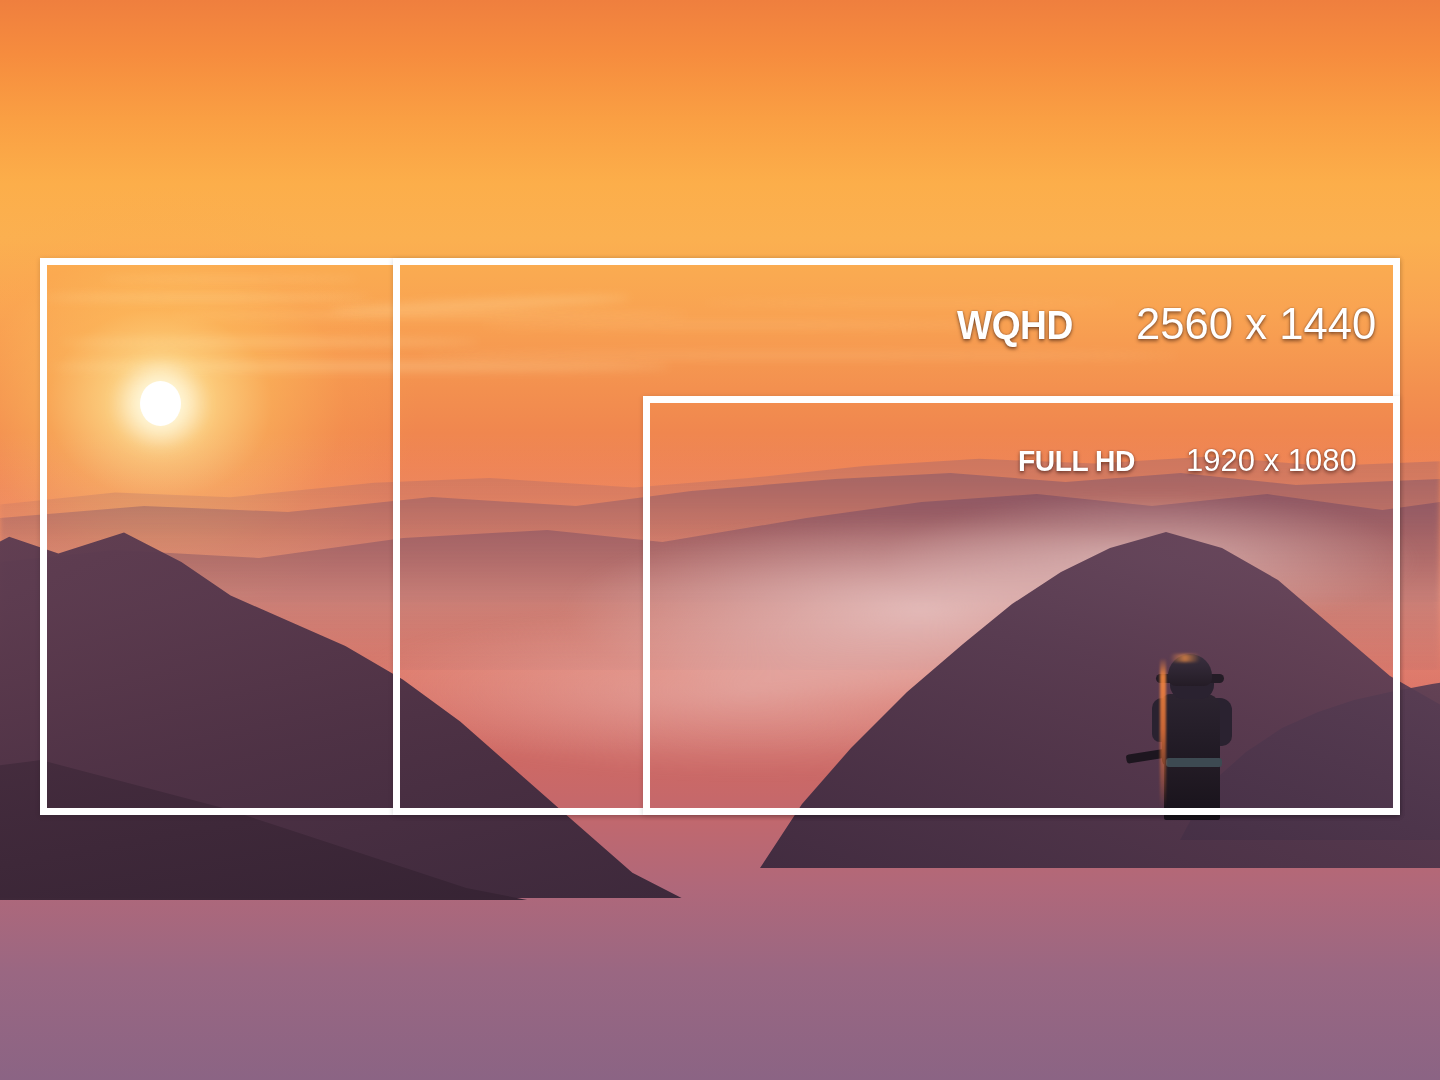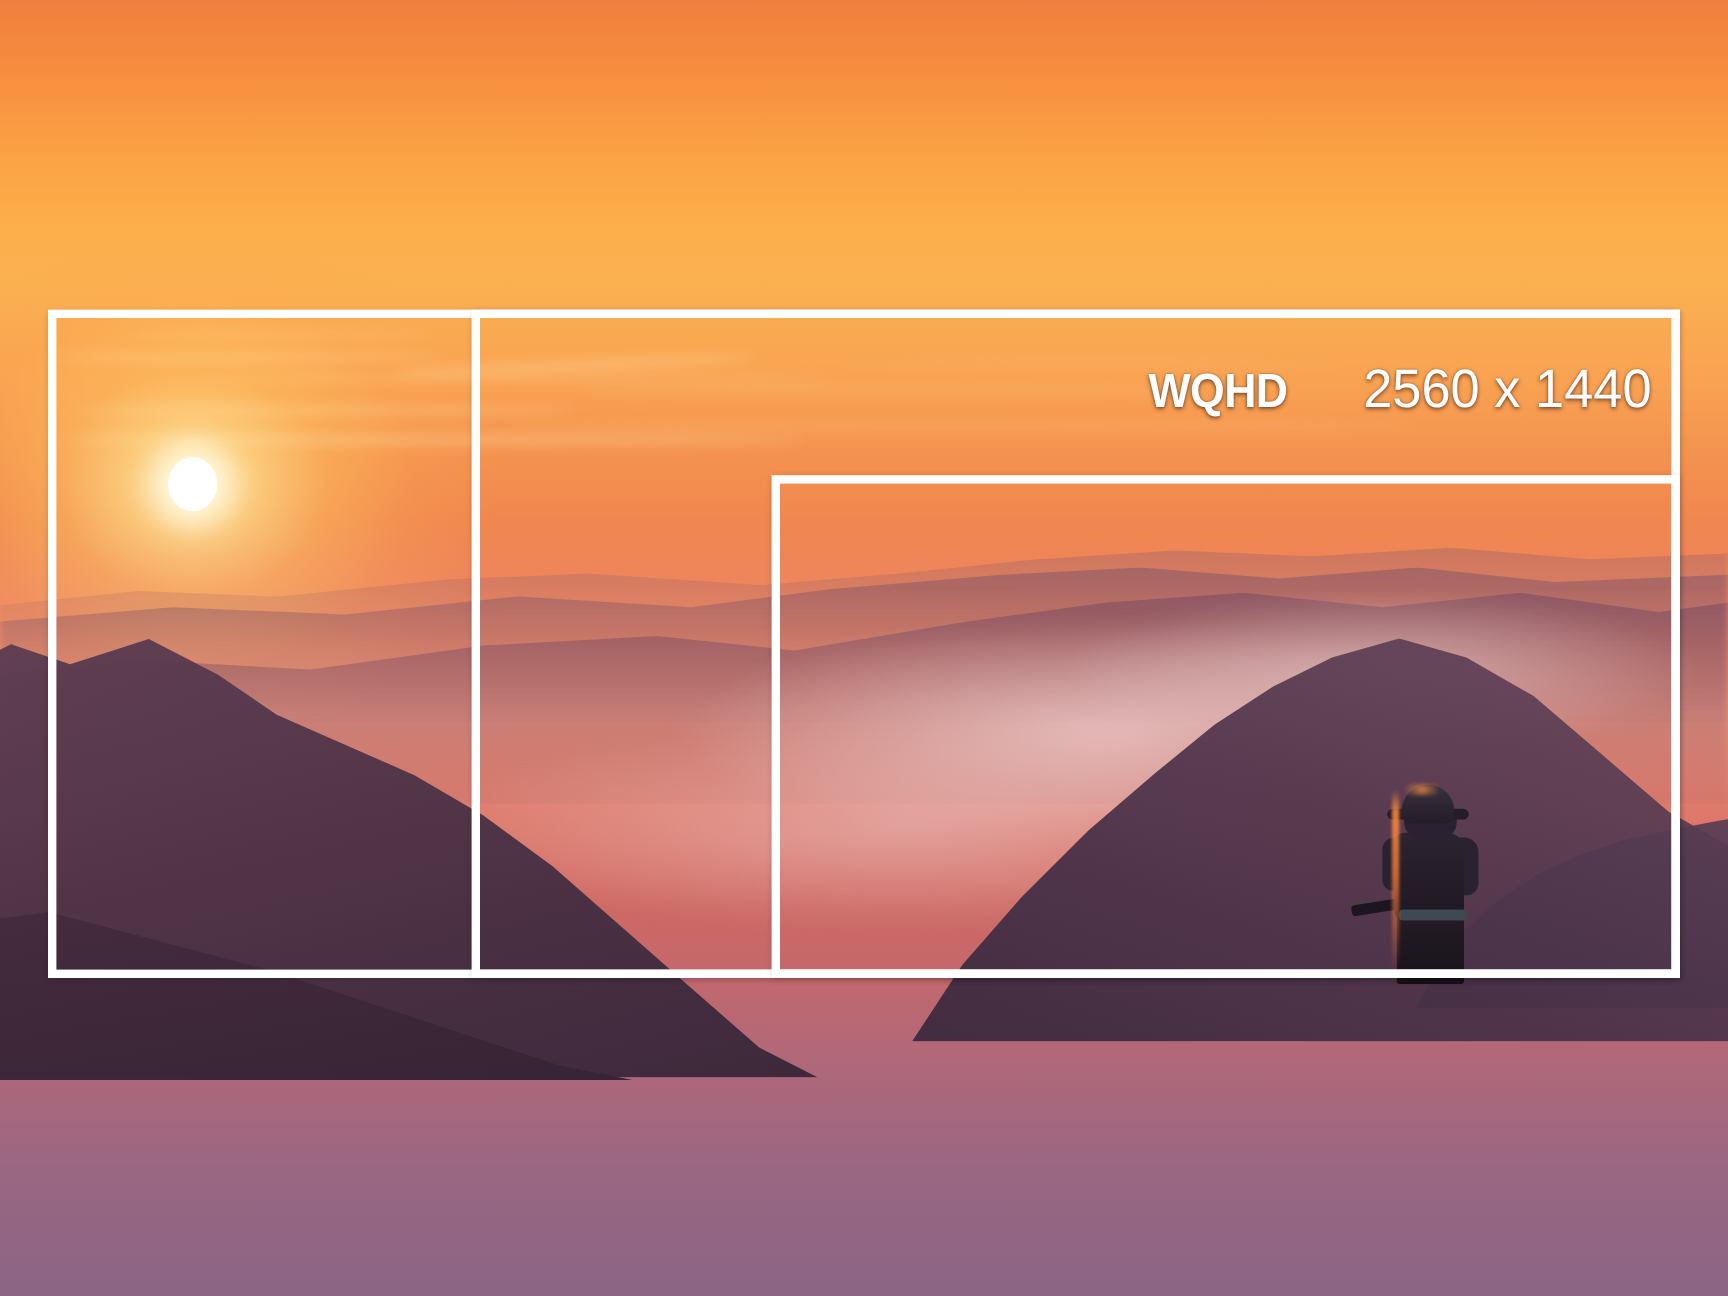--- a/index.html
+++ b/index.html
@@ -364,15 +364,19 @@
 
   <div class="frame" id="frame-uwqhd" style="left: 40px; top: 258px; width: 1360px; height: 557px; border-color: rgb(255, 255, 255);"></div>
   <div class="frame" id="frame-wqhd" style="left: 393px; top: 258px; width: 1007px; height: 557px; border-color: rgb(255, 255, 255);"></div>
   <div class="frame" id="frame-fhd" style="left: 643px; top: 396px; width: 757px; height: 419px; border-color: rgb(255, 255, 255);"></div>
 
   <div class="label" id="label-wqhd">
     <span class="lab-name">WQHD</span>
     <span class="lab-res">2560 x 1440</span>
   </div>
 
+  <div class="label" id="label-fhd">
+    <span class="lab-name">FULL HD</span>
+    <span class="lab-res">1920 x 1080</span>
+  </div>
 
 
 </div>
 
 </body></html>

